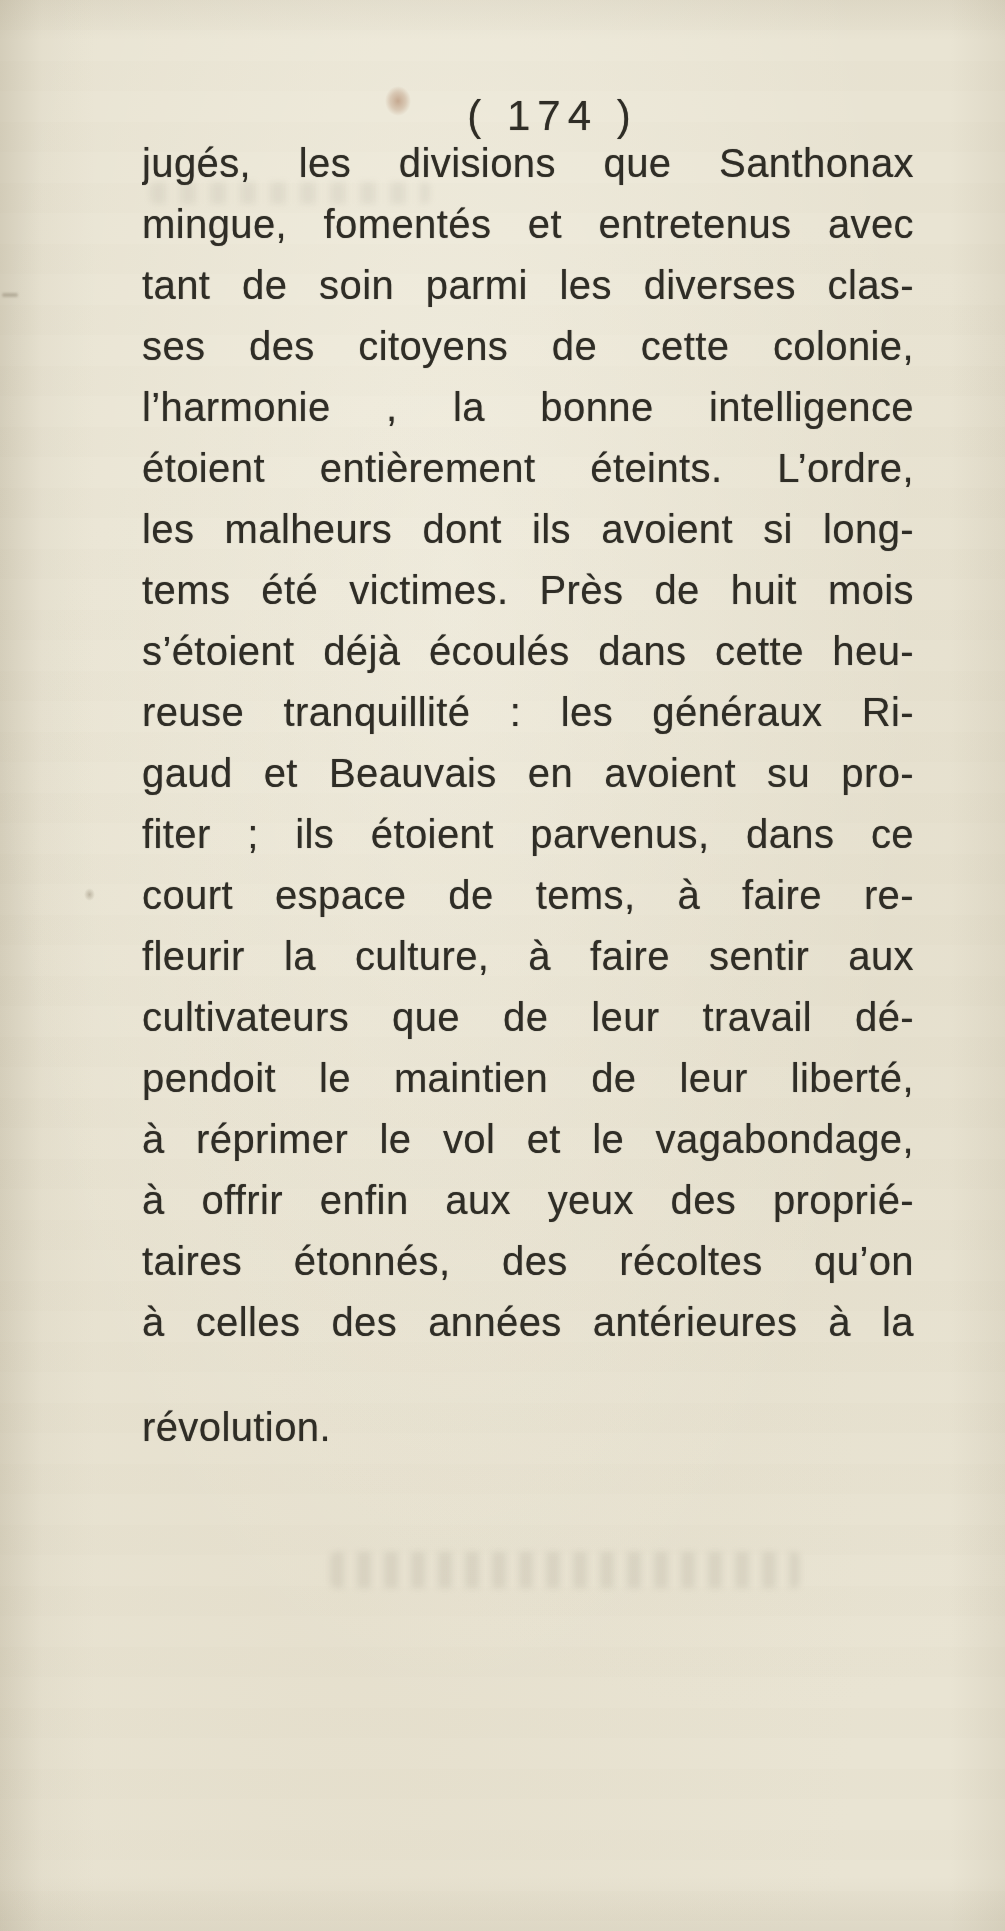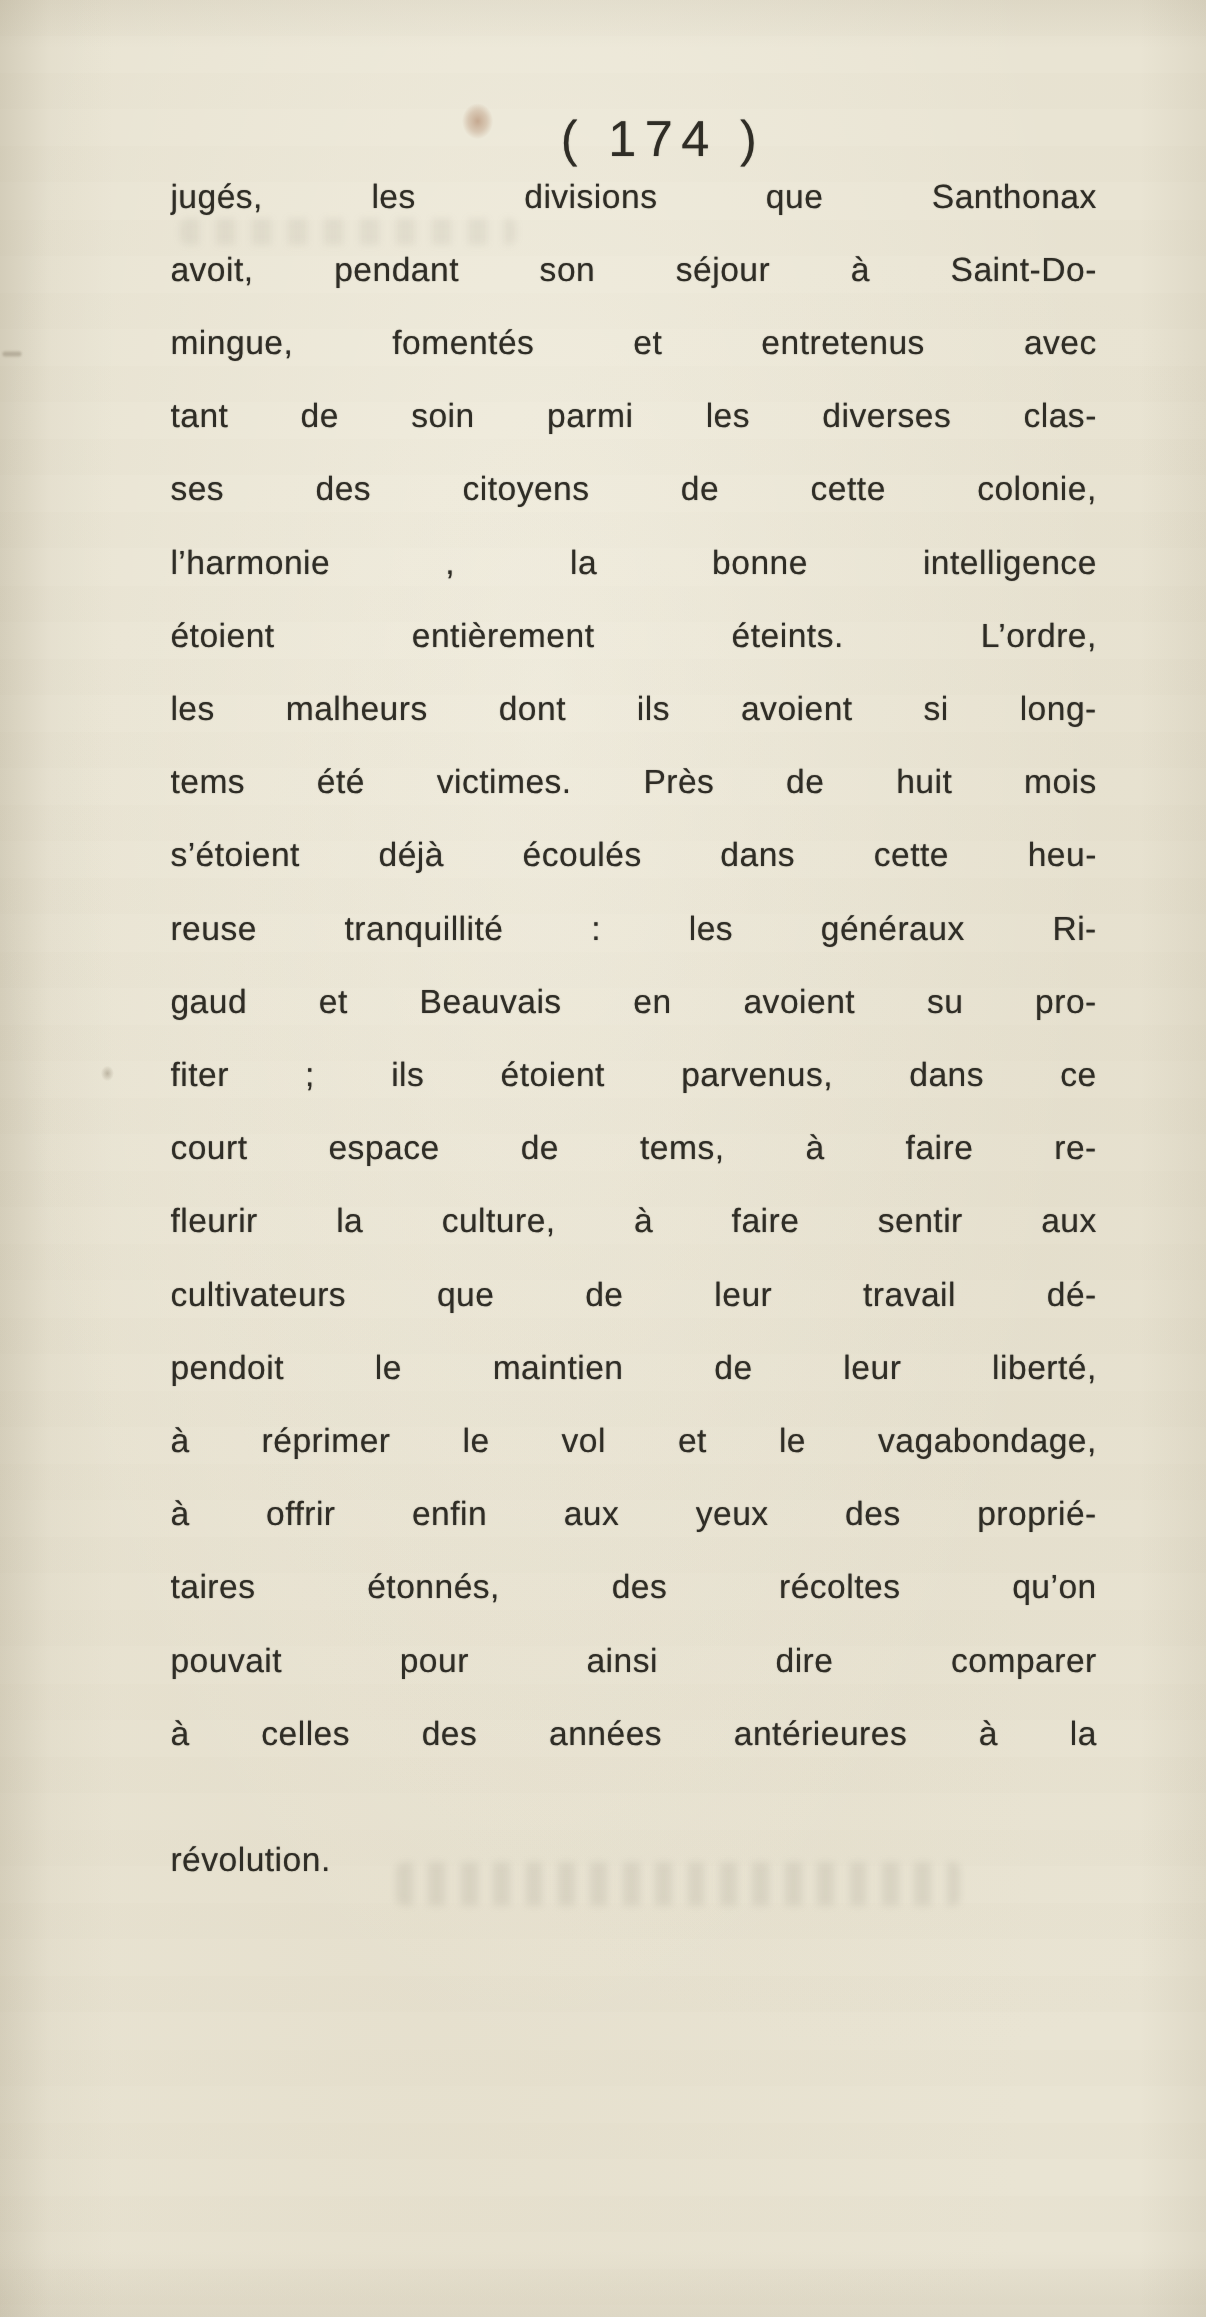--- a/index.html
+++ b/index.html
@@ -38,21 +38,21 @@
     letter-spacing: 7px;
     text-shadow: 0 0 1px rgba(47,45,38,0.55);
   }
   .textblock {
     position: absolute;
     top: 133px;
     left: 142px;
     width: 772px;
   }
   .line {
-    font-size: 28px;
+    font-size: 40px;
     line-height: 61px;
     height: 61px;
     overflow: hidden;
     text-align: justify;
     text-align-last: justify;
     text-justify: inter-word;
     letter-spacing: 0.4px;
     text-shadow: 0 0 1px rgba(47,45,38,0.6);
   }
   .line.last {
@@ -114,36 +114,34 @@
   <div class="stain"></div>
   <div class="speck-a"></div>
   <div class="speck-b"></div>
   <div class="ghost ghost-top"></div>
   <div class="ghost ghost-bottom"></div>
 
   <div class="folio">( 174 )</div>
 
   <div class="textblock">
       <div class="line">jugés, les divisions que Santhonax</div>
-      <div class="line">avoit, pendant son séjour à Saint-Do-</div>
       <div class="line">mingue, fomentés et entretenus avec</div>
       <div class="line">tant de soin parmi les diverses clas-</div>
       <div class="line">ses des citoyens de cette colonie,</div>
       <div class="line">l’harmonie , la bonne intelligence</div>
       <div class="line">étoient entièrement éteints. L’ordre,</div>
       <div class="line">les malheurs dont ils avoient si long-</div>
       <div class="line">tems été victimes. Près de huit mois</div>
       <div class="line">s’étoient déjà écoulés dans cette heu-</div>
       <div class="line">reuse tranquillité : les généraux Ri-</div>
       <div class="line">gaud et Beauvais en avoient su pro-</div>
       <div class="line">fiter ; ils étoient parvenus, dans ce</div>
       <div class="line">court espace de tems, à faire re-</div>
       <div class="line">fleurir la culture, à faire sentir aux</div>
       <div class="line">cultivateurs que de leur travail dé-</div>
       <div class="line">pendoit le maintien de leur liberté,</div>
       <div class="line">à réprimer le vol et le vagabondage,</div>
       <div class="line">à offrir enfin aux yeux des proprié-</div>
       <div class="line">taires étonnés, des récoltes qu’on</div>
-      <div class="line">pouvait pour ainsi dire comparer</div>
       <div class="line">à celles des années antérieures à la</div>
       <div class="line last">révolution.</div>
     </div>
 </div>
 
 </body></html>

